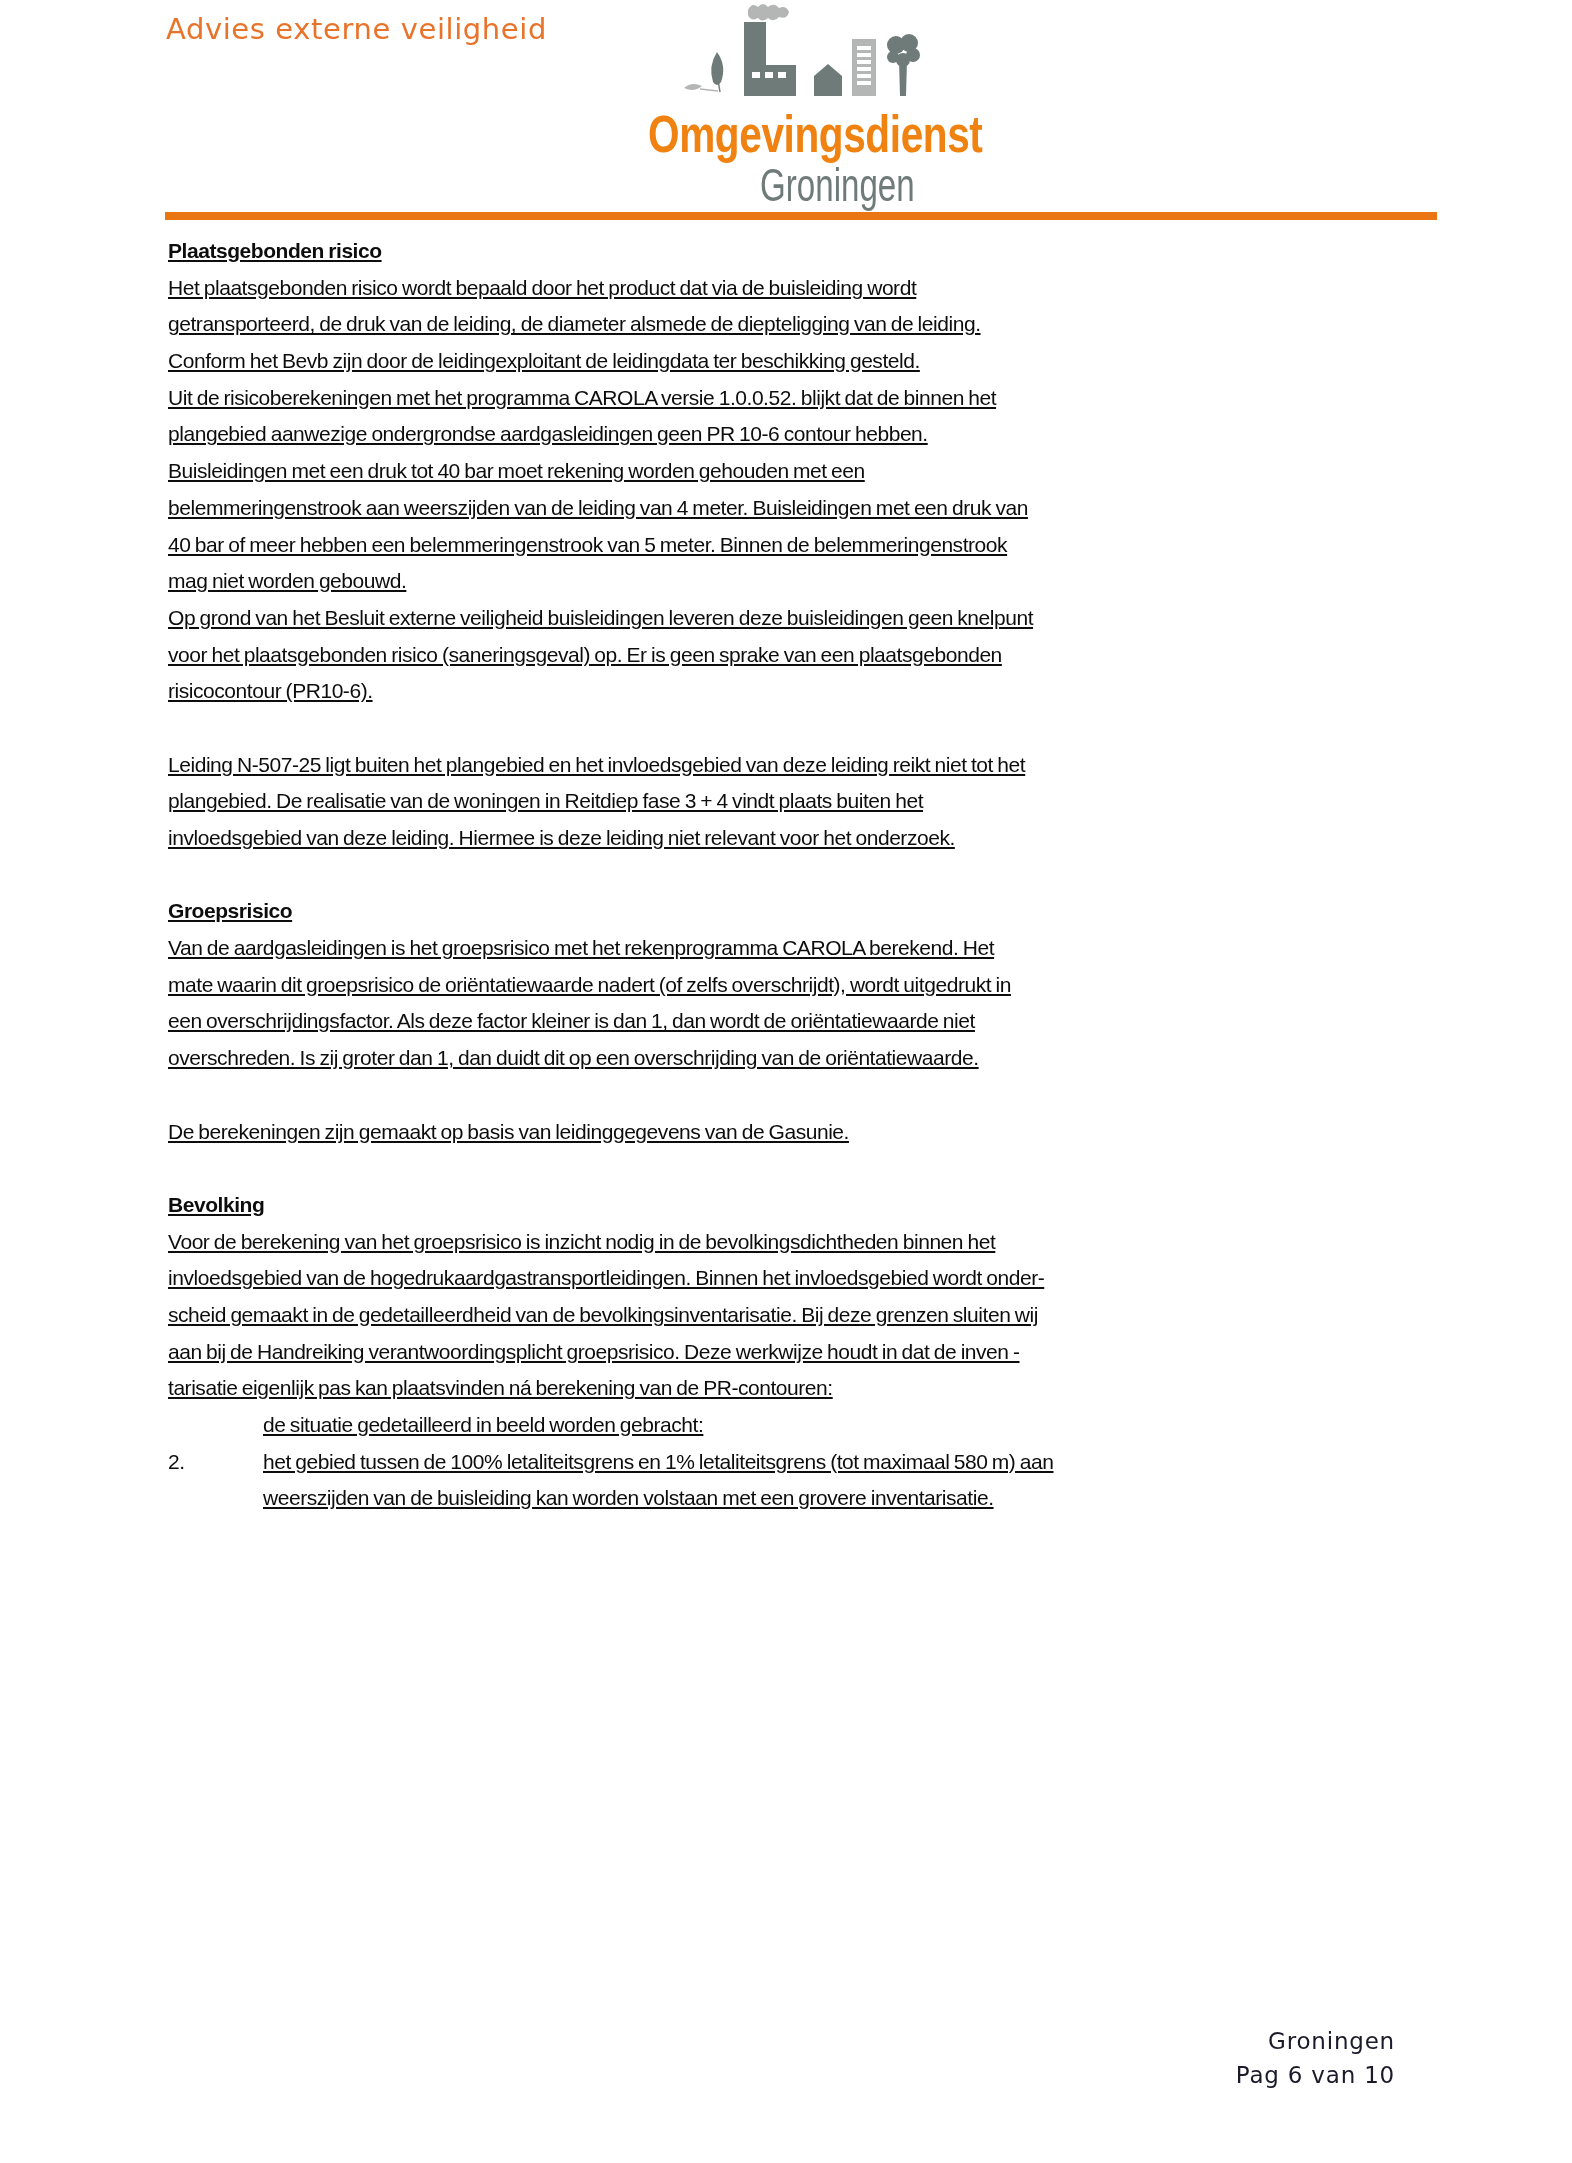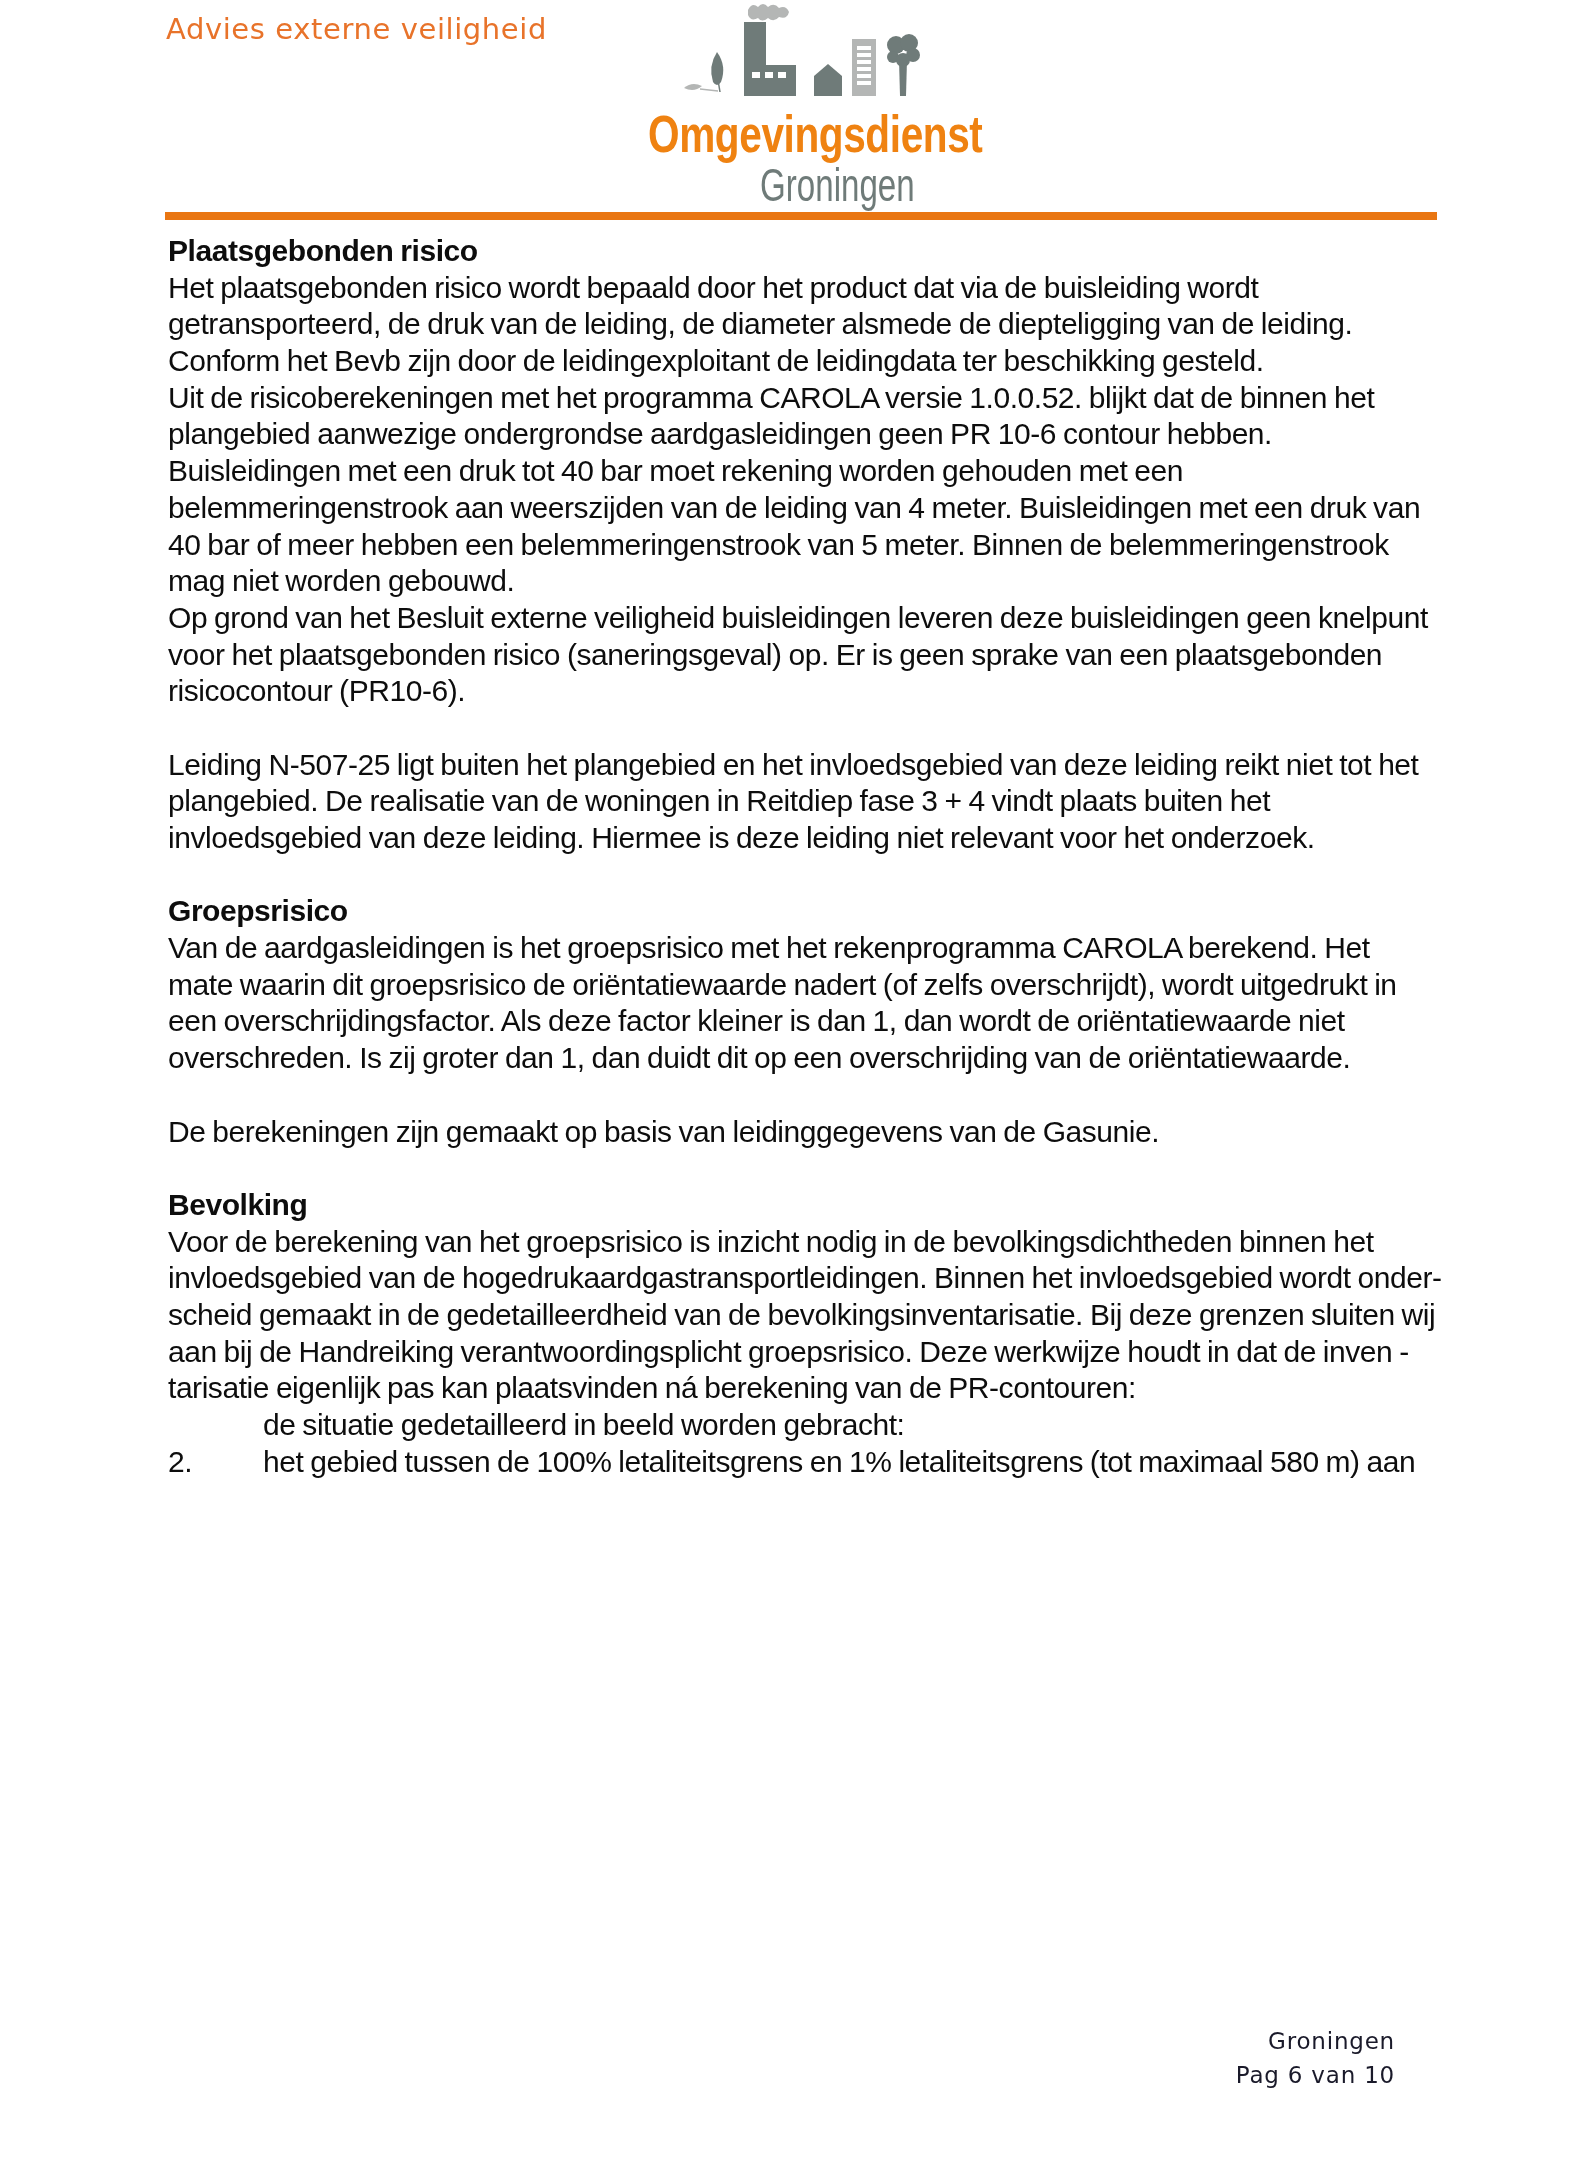--- a/index.html
+++ b/index.html
@@ -9,22 +9,22 @@
                   letter-spacing: 0.6px; font-family: "DejaVu Sans", sans-serif; }
   .logo { position: absolute; left: 640px; top: 0; width: 360px; height: 205px; }
   .logo-title { position: absolute; left: 648px; top: 104px; font-size: 52px; font-weight: bold;
                 color: #ef8211; font-family: "Liberation Sans Narrow", "Liberation Sans", sans-serif;
                 transform: scaleX(0.78); transform-origin: left top; letter-spacing: -0.5px; white-space: nowrap; }
   .logo-sub { position: absolute; left: 760px; top: 158px; font-size: 46px; color: #6f7b79;
               font-family: "Liberation Sans", sans-serif; transform: scaleX(0.72);
               transform-origin: left top; white-space: nowrap; }
   .rule { position: absolute; left: 165px; top: 212px; width: 1272px; height: 8px; background: #e97612; }
   .content { position: absolute; left: 168px; top: 233px; width: 1250px; }
-  .line { height: 36.7px; line-height: 36.7px; font-size: 30px; white-space: nowrap;
-          letter-spacing: -0.45px; word-spacing: -1px; }
+  .line { height: 36.7px; line-height: 36.7px; font-size: 21px; white-space: nowrap;
+          letter-spacing: -0.45px; word-spacing: -1px; text-decoration: underline; }
   .line.head { font-weight: bold; }
   .list-item .num { display: inline-block; width: 95px; }
   .list-cont { padding-left: 95px; }
   .footer { position: absolute; right: 177px; text-align: right; font-size: 23px; color: #1a1a2a;
             font-family: "DejaVu Sans", sans-serif; letter-spacing: 0.8px; white-space: nowrap; }
   .footer.city { top: 2028px; }
   .footer.page { top: 2062px; }
 </style>
 </head>
 <body>
@@ -123,19 +123,20 @@
     <div class="line">tarisatie eigenlijk pas kan plaatsvinden ná berekening van de PR-contouren:</div>
 
     <div>
       <div>
         <div class="line list-cont">de situatie gedetailleerd in beeld worden gebracht:</div>
       </div>
       <div>
         <div class="line list-item">
           <span class="num">2.</span><span>het gebied tussen de 100% letaliteitsgrens en 1% letaliteitsgrens (tot maximaal 580 m) aan</span>
         </div>
+        <div class="line list-cont">weerszijden van de buisleiding kan worden volstaan met een grovere inventarisatie.</div>
       </div>
     </div>
   </div>
 </div>
 
 <div class="footer city">Groningen</div>
 <div class="footer page">Pag 6 van 10</div>
 
 </body></html>

